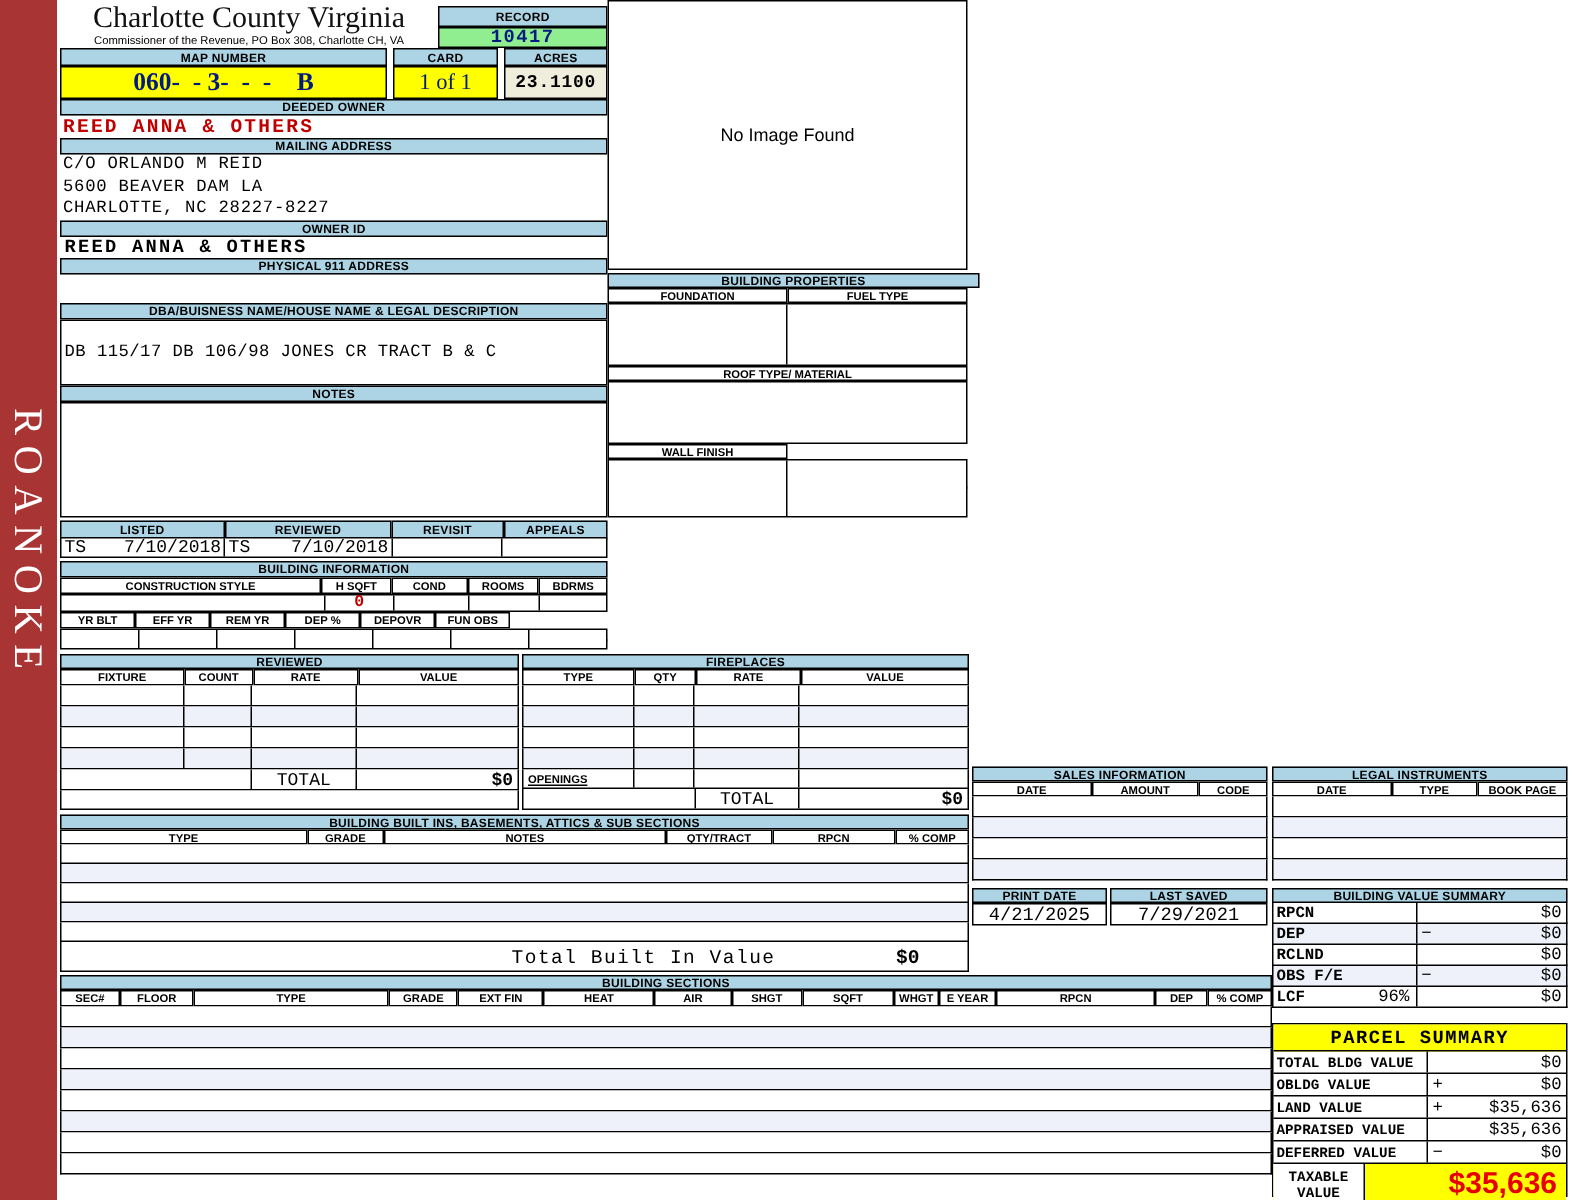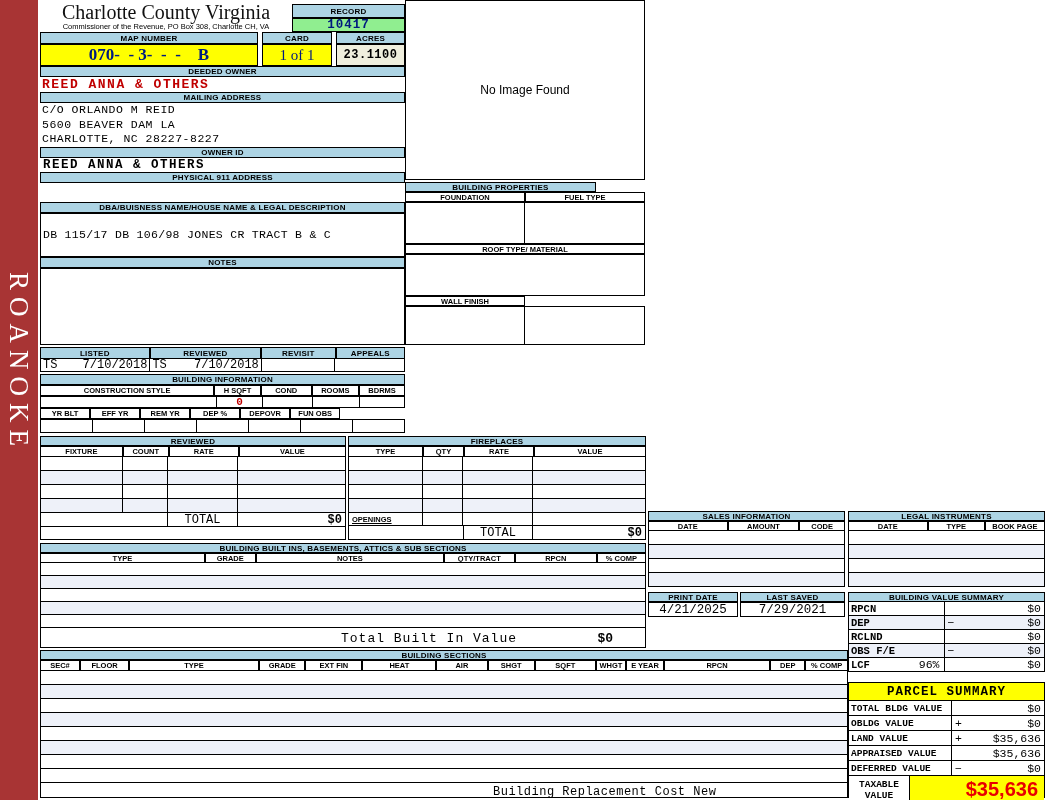--- a/index.html
+++ b/index.html
@@ -34,21 +34,21 @@
   <div class="abs" style="left:40px;top:1px;width:252px;height:22px;display:flex;align-items:center;justify-content:center;font-family:'Liberation Serif',serif;font-size:20px;color:#111;">Charlotte County Virginia</div>
   <div class="abs" style="left:40px;top:21px;width:252px;height:10px;display:flex;align-items:center;justify-content:center;font-size:7.5px;white-space:nowrap;">Commissioner of the Revenue, PO Box 308, Charlotte CH, VA</div>
 
   <div class="abs bar" style="left:292px;top:4px;width:113px;height:14px;">RECORD</div>
   <div class="abs box mono vcenter" style="left:292px;top:18px;width:113px;height:14px;background:#90ee90;justify-content:center;font-weight:bold;font-size:12.5px;color:#001a7f;letter-spacing:1px;">10417</div>
 
   <div class="abs bar" style="left:40px;top:32px;width:218px;height:12px;">MAP NUMBER</div>
   <div class="abs bar" style="left:262px;top:32px;width:70px;height:12px;">CARD</div>
   <div class="abs bar" style="left:336px;top:32px;width:69px;height:12px;">ACRES</div>
 
-  <div class="abs box vcenter" style="left:40px;top:44px;width:218px;height:22px;background:#ffff00;justify-content:center;font-family:'Liberation Serif',serif;font-weight:bold;font-size:17px;color:#001a7f;white-space:pre;">070-  - 3-  -  -    B</div>
+  <div class="abs box vcenter" style="left:40px;top:44px;width:218px;height:22px;background:#ffff00;justify-content:center;font-family:'Liberation Serif',serif;font-weight:bold;font-size:17px;color:#001a7f;white-space:pre;">060-  - 3-  -  -    B</div>
   <div class="abs box vcenter" style="left:262px;top:44px;width:70px;height:22px;background:#ffff00;justify-content:center;font-family:'Liberation Serif',serif;font-size:15px;color:#001a7f;">1 of 1</div>
   <div class="abs box mono vcenter" style="left:336px;top:44px;width:69px;height:22px;background:#efeedd;justify-content:center;font-weight:bold;font-size:12px;letter-spacing:.5px;">23.1100</div>
 
   <div class="abs bar" style="left:40px;top:66px;width:365px;height:11px;">DEEDED OWNER</div>
   <div class="abs mono vcenter" style="left:40px;top:77px;width:365px;height:15px;font-weight:bold;font-size:13px;color:#c00000;letter-spacing:1.5px;padding-left:2px;">REED ANNA &amp; OTHERS</div>
 
   <div class="abs bar" style="left:40px;top:92px;width:365px;height:11px;">MAILING ADDRESS</div>
   <div class="abs mono" style="left:40px;top:103px;width:365px;height:44px;font-size:11.5px;line-height:14.6px;padding-left:2px;letter-spacing:.5px;">
     <div>C/O ORLANDO M REID</div>
     <div>5600 BEAVER DAM LA</div>
@@ -245,30 +245,27 @@
   </div>
   <div class="abs" style="left:40px;top:671px;width:808px;">
     <div class="datarow" style="height:14px;"></div>
     <div class="datarow stripe" style="height:14px;"></div>
     <div class="datarow" style="height:14px;"></div>
     <div class="datarow stripe" style="height:14px;"></div>
     <div class="datarow" style="height:14px;"></div>
     <div class="datarow stripe" style="height:14px;"></div>
     <div class="datarow" style="height:14px;"></div>
     <div class="datarow" style="height:14px;"></div>
-    <div class="datarow" style="height:15px;position:relative;">
-      <span class="mono" style="position:absolute;left:452px;top:2px;font-size:12px;letter-spacing:.5px;">Building Replacement Cost New</span>
-    </div>
   </div>
 
   <div class="abs box" style="left:405px;top:0px;width:240px;height:180px;display:flex;align-items:center;justify-content:center;font-size:12px;">
     <span>No Image Found</span>
   </div>
 
-  <div class="abs bar" style="left:405px;top:182px;width:191px;height:10px;">BUILDING PROPERTIES</div>
+  <div class="abs bar" style="left:405px;top:182px;width:248px;height:10px;">BUILDING PROPERTIES</div>
   <div class="abs flexrow" style="left:405px;top:192px;width:240px;height:10px;">
     <div class="chd" style="width:120px;">FOUNDATION</div>
     <div class="chd" style="width:120px;">FUEL TYPE</div>
   </div>
   <div class="abs flexrow box" style="left:405px;top:202px;width:240px;height:42px;">
     <div class="cell" style="width:119px;"></div>
       <div class="cell" style="width:119px;"></div>
   </div>
   <div class="abs chd" style="left:405px;top:244px;width:240px;height:10px;">ROOF TYPE/ MATERIAL</div>
   <div class="abs box" style="left:405px;top:254px;width:240px;height:42px;"></div>

